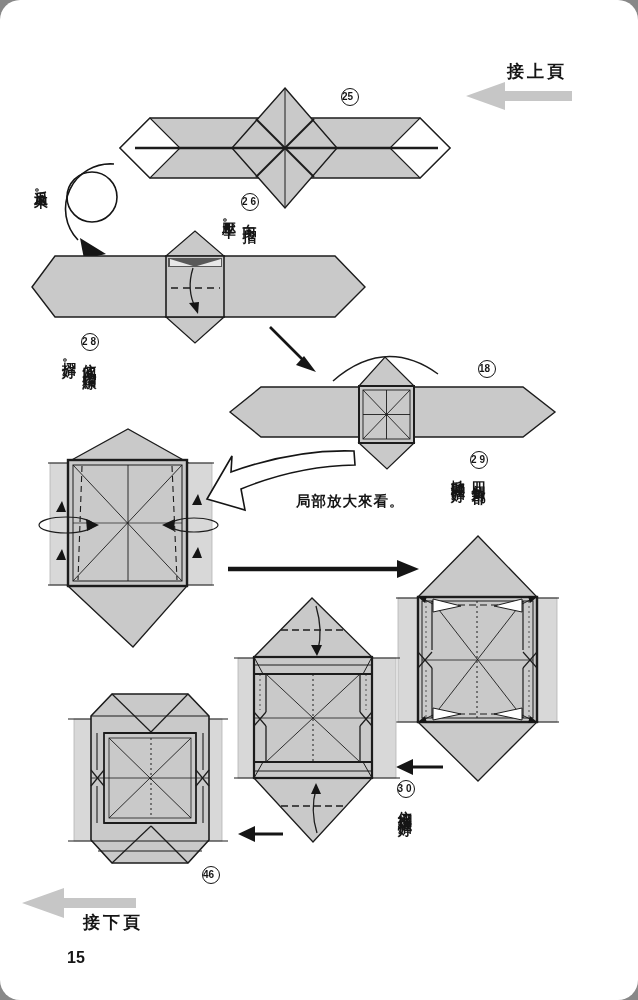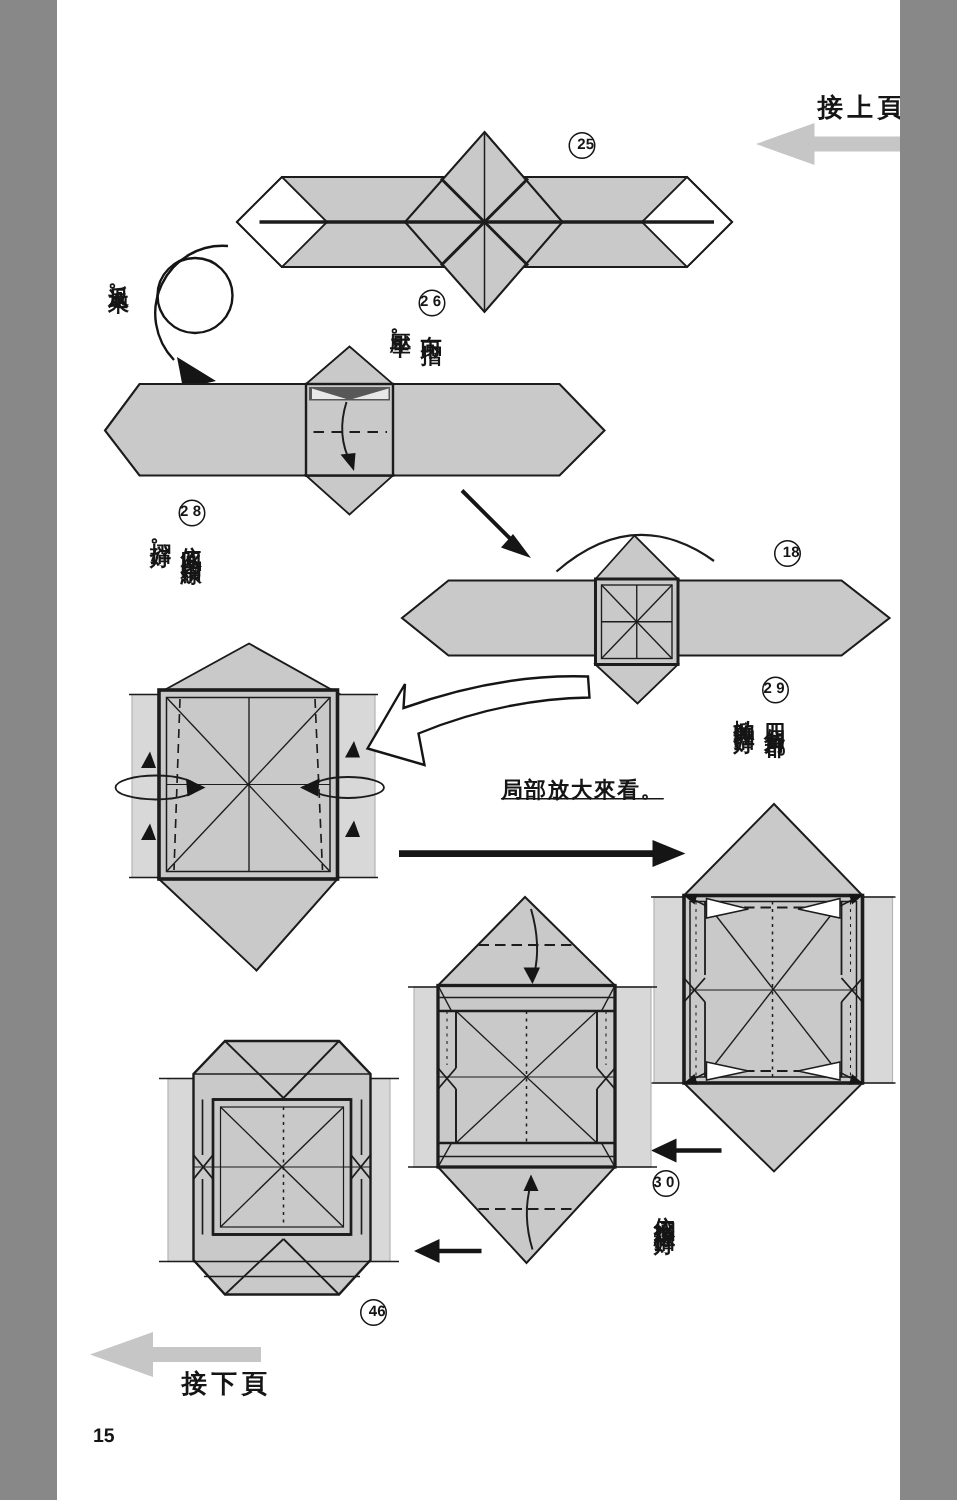--- a/index.html
+++ b/index.html
@@ -1,36 +1,36 @@
 <!DOCTYPE html>
 <html><head>
 <meta charset="utf-8">
 <style>
   html,body { margin:0; padding:0; background:#888; }
   .page {
-    position:relative; width:562px; height:1000px; margin:0 auto;
+    position:relative; width:638px; height:1000px; margin:0 auto;
     background:#ffffff; overflow:hidden;
-    font-family:"Liberation Sans", sans-serif; color:#151515;
+    font-family:"Liberation Sans", sans-serif; color:#151515;border-radius:20px;
   }
   .abs { position:absolute; }
   svg.canvas { position:absolute; left:0; top:0; }
   .htext { font-size:14.5px; font-weight:700; letter-spacing:1px; white-space:nowrap; }
   .navtext { font-size:17px; font-weight:700; letter-spacing:3px; white-space:nowrap; }
-  .pagenum { font-size:13px; font-weight:700; }
+  .pagenum { font-size:16px; font-weight:700;margin-left:43px; }
   .vlabel { display:flex; flex-direction:row-reverse; gap:3px; }
   .vcol {
     writing-mode:vertical-rl; text-orientation:upright;
     font-size:14px; font-weight:700; letter-spacing:3px; line-height:1.25;
     white-space:nowrap;
   }
   .vcol.cont { margin-top:18px; }
   .circ {
     display:inline-block; writing-mode:horizontal-tb; text-orientation:mixed;
     width:16px; height:16px; border:1.6px solid #151515; border-radius:50%;
-    font-size:10px; font-weight:700; line-height:16px; text-align:right;
+    font-size:10px; font-weight:700; line-height:16px; text-align:left;
     background:#fff; margin-bottom:2px;
   }
   .circ.standalone { position:absolute; width:16px; height:16px; }
 </style>
 </head>
 <body>
 
 <div class="page">
 
   <svg class="canvas" width="638" height="1000" viewBox="0 0 638 1000">
@@ -257,21 +257,21 @@
     <div class="vcol cont">摺好。</div>
   </div>
 
   <span class="circ standalone" style="left:478px; top:360px;">18</span>
 
   <div class="abs vlabel" style="left:449px; top:451px;">
     <div class="vcol"><span class="circ">29</span><span>四個角都</span></div>
     <div class="vcol cont">掀開摺好。</div>
   </div>
 
-  <div class="abs htext" style="left:296px; top:517px;text-decoration:underline;">局部放大來看。</div>
+  <div class="abs htext" style="left:296px; top:492px;">局部放大來看。</div>
 
   <div class="abs vlabel" style="left:396px; top:780px;">
     <div class="vcol"><span class="circ">30</span><span>依摺線摺好。</span></div>
   </div>
 
   <span class="circ standalone" style="left:202px; top:866px;">46</span>
 
   <div class="abs navtext" style="left:83px; top:911px;">接下頁</div>
 
   <div class="abs pagenum" style="left:24px; top:949px;">15</div>

